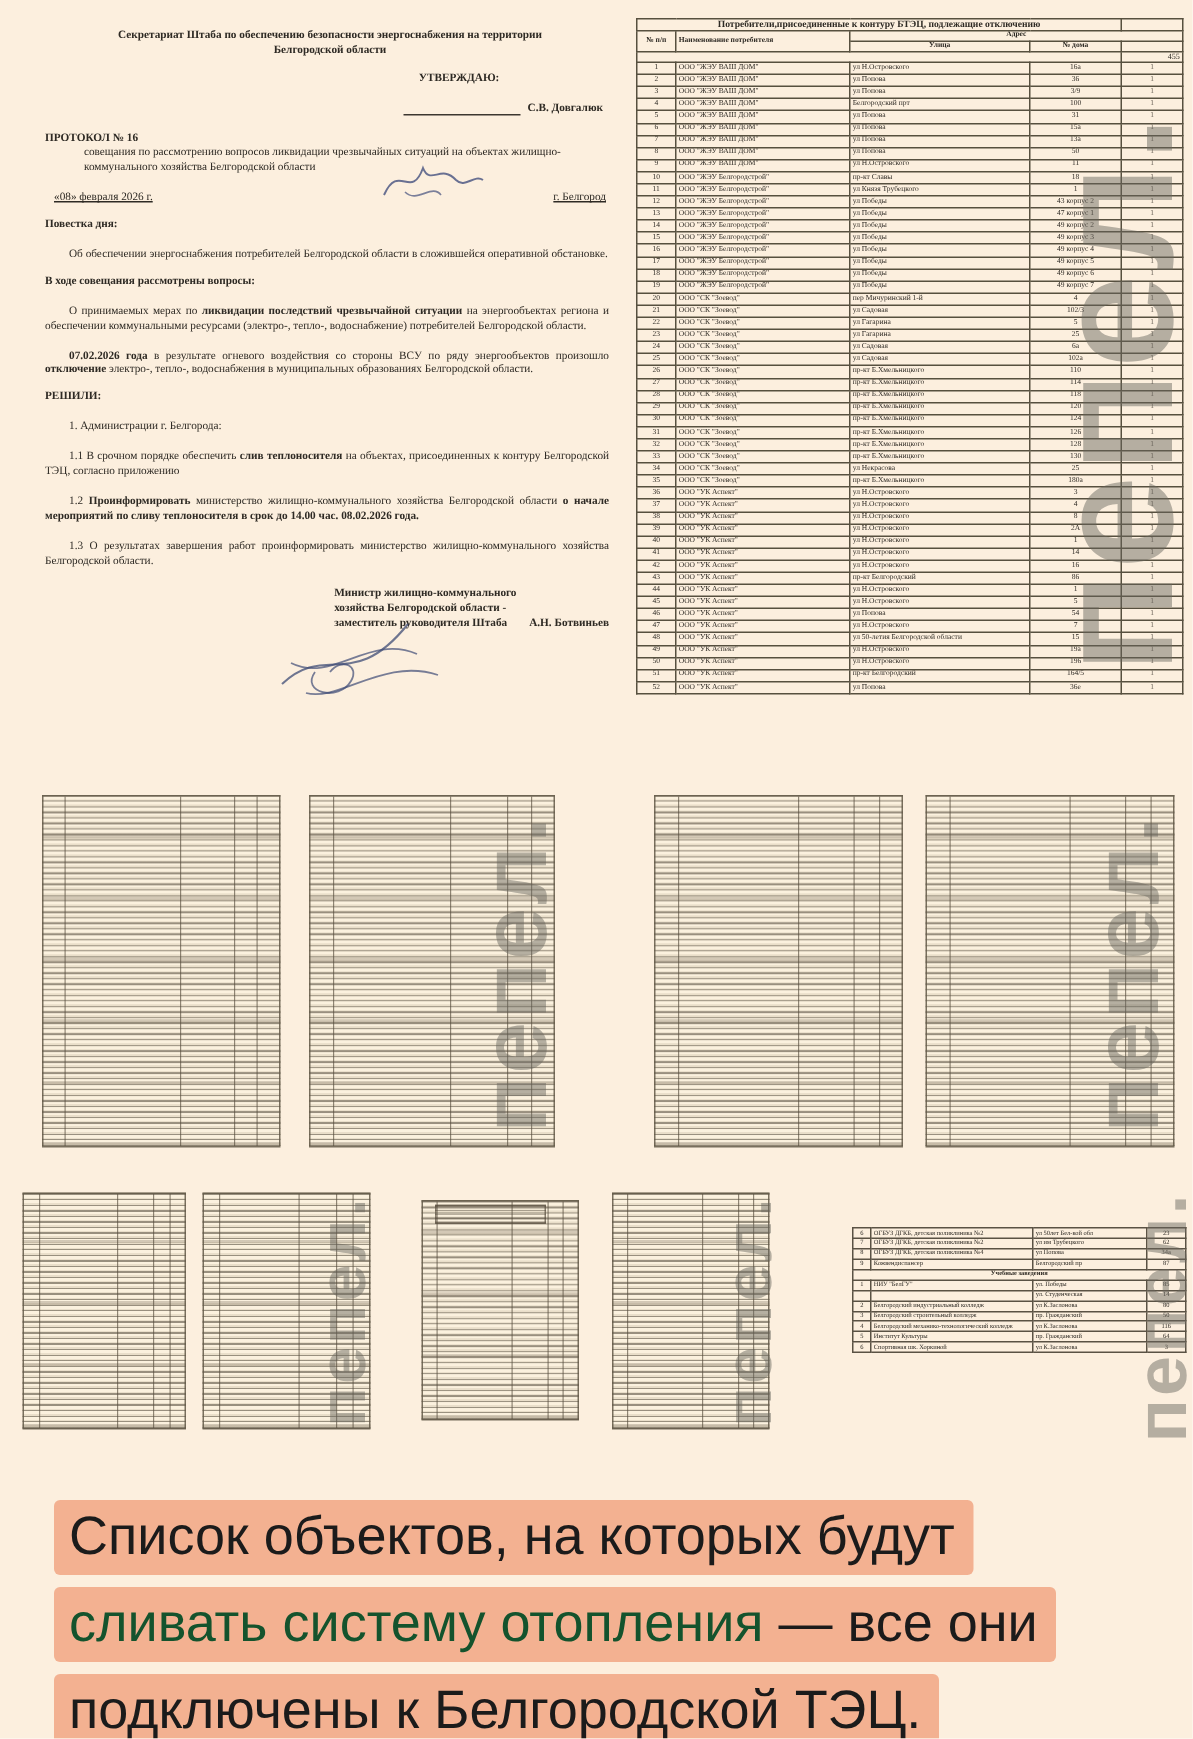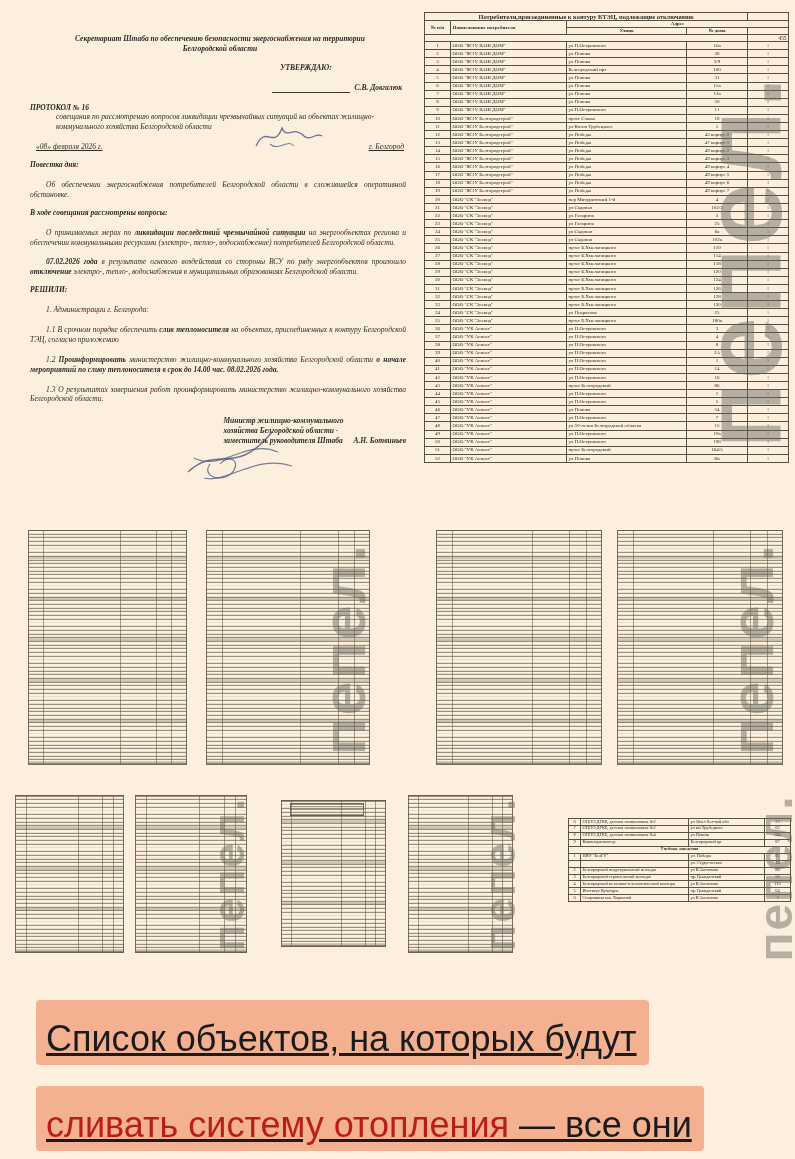--- a/index.html
+++ b/index.html
@@ -1,19 +1,19 @@
 <!DOCTYPE html>
 <html><head>
 <meta charset="utf-8">
 <style>
   html,body{margin:0;padding:0;}
   #canvas{position:relative;width:795px;height:1159px;background:#fcefde;overflow:hidden;
           font-family:"Liberation Serif",serif;color:#2e2a24;}
   
-  .doc{position:absolute;left:30px;top:28px;width:380px;height:478px;font-size:7.5px;line-height:1.32;font-style:italic;}
+  .doc{position:absolute;left:30px;top:12px;width:380px;height:478px;font-size:7.5px;line-height:1.32;}
   .doc b,.b{font-weight:bold;}
   .org{font-weight:bold;text-align:center;padding:6px 30px 0 30px;}
   .approve-block{margin:9px 0 0 178px;width:196px;text-align:center;}
   .approve-label{font-weight:bold;margin-bottom:7px;}
   .approver{font-weight:bold;}
   .sigline{display:flex;justify-content:flex-end;align-items:flex-end;margin:10px 8px 0 178px;}
   .sig-rule{display:inline-block;width:78px;border-bottom:0.8px solid #3c3730;margin-right:5px;}
   .prot-title{font-weight:bold;margin-top:10px;}
   .prot-sub{text-align:left;padding:0 26px;}
   .daterow{display:flex;justify-content:space-between;margin:10px 6px 0 6px;}
@@ -63,22 +63,22 @@
       color:rgba(104,102,94,0.48);transform:rotate(-90deg);white-space:nowrap;letter-spacing:2px;}
   .wm1{left:556px;top:206px;font-size:112px;line-height:1;}
   .wm2{left:238px;top:618px;font-size:62px;line-height:1;}
   .wm3{left:646px;top:618px;font-size:62px;line-height:1;}
   .wm4{left:152px;top:852px;font-size:44px;line-height:1;}
   .wm5{left:423px;top:852px;font-size:44px;line-height:1;}
   .wm6{left:692px;top:854px;font-size:48px;line-height:1;}
   
   .caption{position:absolute;left:36px;top:1000px;width:750px;
            font-family:"Liberation Sans",sans-serif;font-size:36px;line-height:1.28;color:#1b1b1b;}
-  .cap-line{display:inline-block;background:#f3b191;border-radius:4px;padding:16px 12px 3px 10px;margin-bottom:21px;text-decoration:underline;}
-  .cap-link{color:#b91c1c;}
+  .cap-line{display:inline-block;background:#f3b191;border-radius:4px;padding:1px 12px 3px 10px;margin-bottom:8px;}
+  .cap-link{color:#14532d;}
 </style>
 </head>
 <body>
 
 <div id="canvas">
 
   <div class="doc">
     <div class="org">Секретариат Штаба по обеспечению безопасности энергоснабжения на территории Белгородской области</div>
     <div class="approve-block">
       <div class="approve-label">УТВЕРЖДАЮ:</div>

